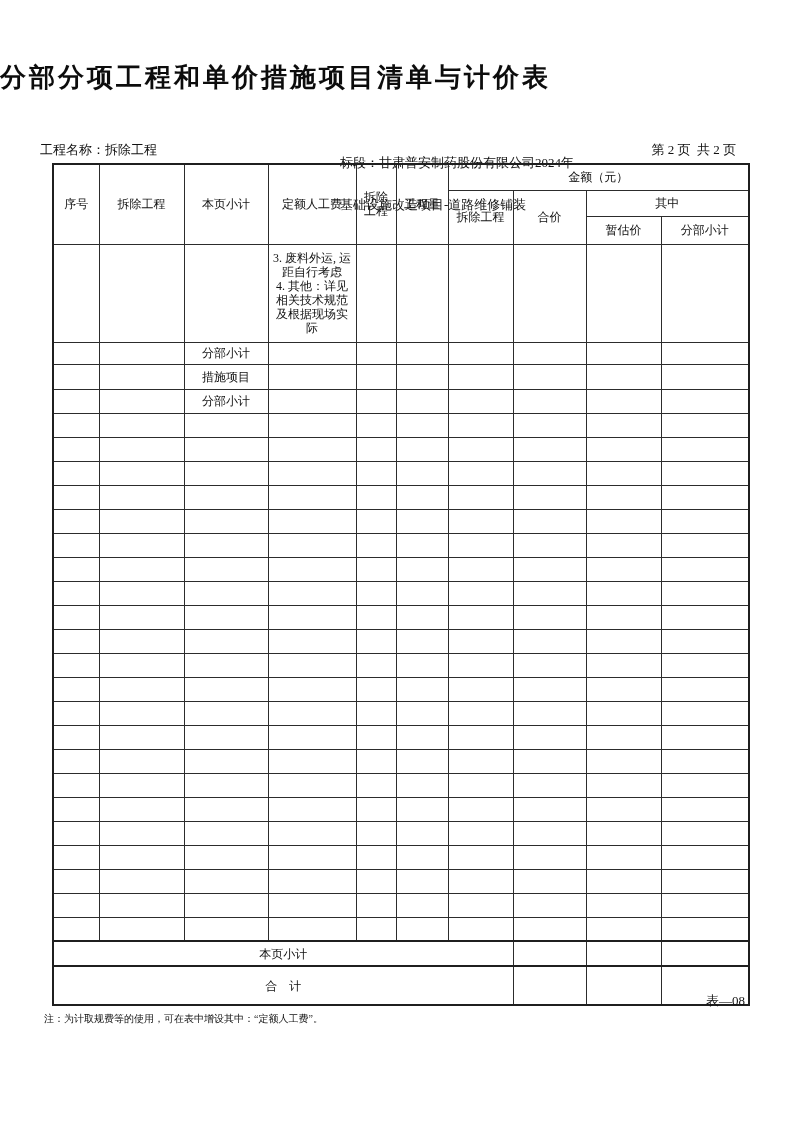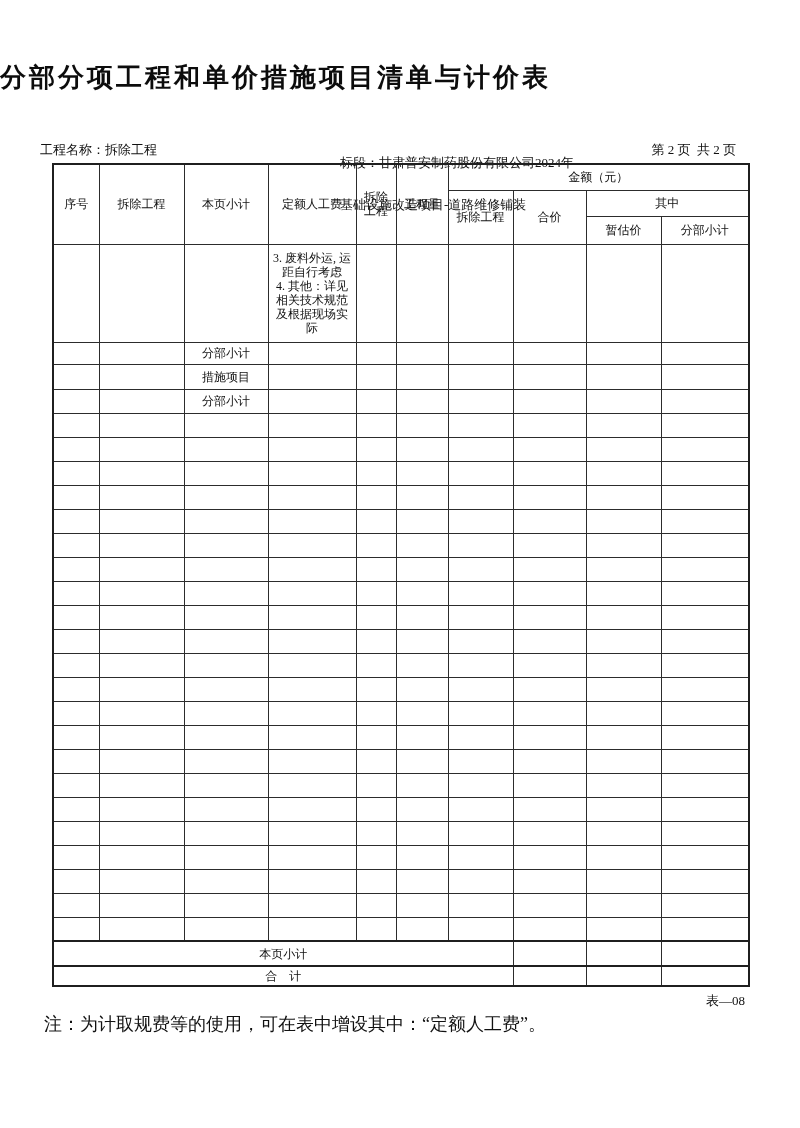--- a/index.html
+++ b/index.html
@@ -67,21 +67,21 @@
     white-space: pre-line;
     padding: 4px 3px 2px 4px;
   }
   tr.footer-row td { border-top: 2px solid #1f1f1f; }
   td.footer-label { text-align: center; font-size: 13px; white-space: pre; }
 
   .note {
     position: absolute;
     left: 44px;
     top: 1012px;
-    font-size: 18px;
+    font-size: 10px;
     white-space: pre;
   }
   .form-code {
     position: absolute;
     right: 55px;
     top: 992px;
     font-size: 13px;
   }
 </style>
 </head>
@@ -446,21 +446,21 @@
           <td></td>
           <td></td>
           <td></td>
         </tr>
         <tr class="footer-row" style="height: 25px;">
           <td colspan="7" class="footer-label">本页小计</td>
           <td></td>
           <td></td>
           <td></td>
         </tr>
-        <tr class="footer-row" style="height: 20px;">
+        <tr class="footer-row" style="height: 39px;">
           <td colspan="7" class="footer-label">合　计</td>
           <td></td>
           <td></td>
           <td></td>
         </tr>
       </tbody>
   </table>
 
   <div class="note">注：为计取规费等的使用，可在表中增设其中：“定额人工费”。</div>
   <div class="form-code">表—08</div>

